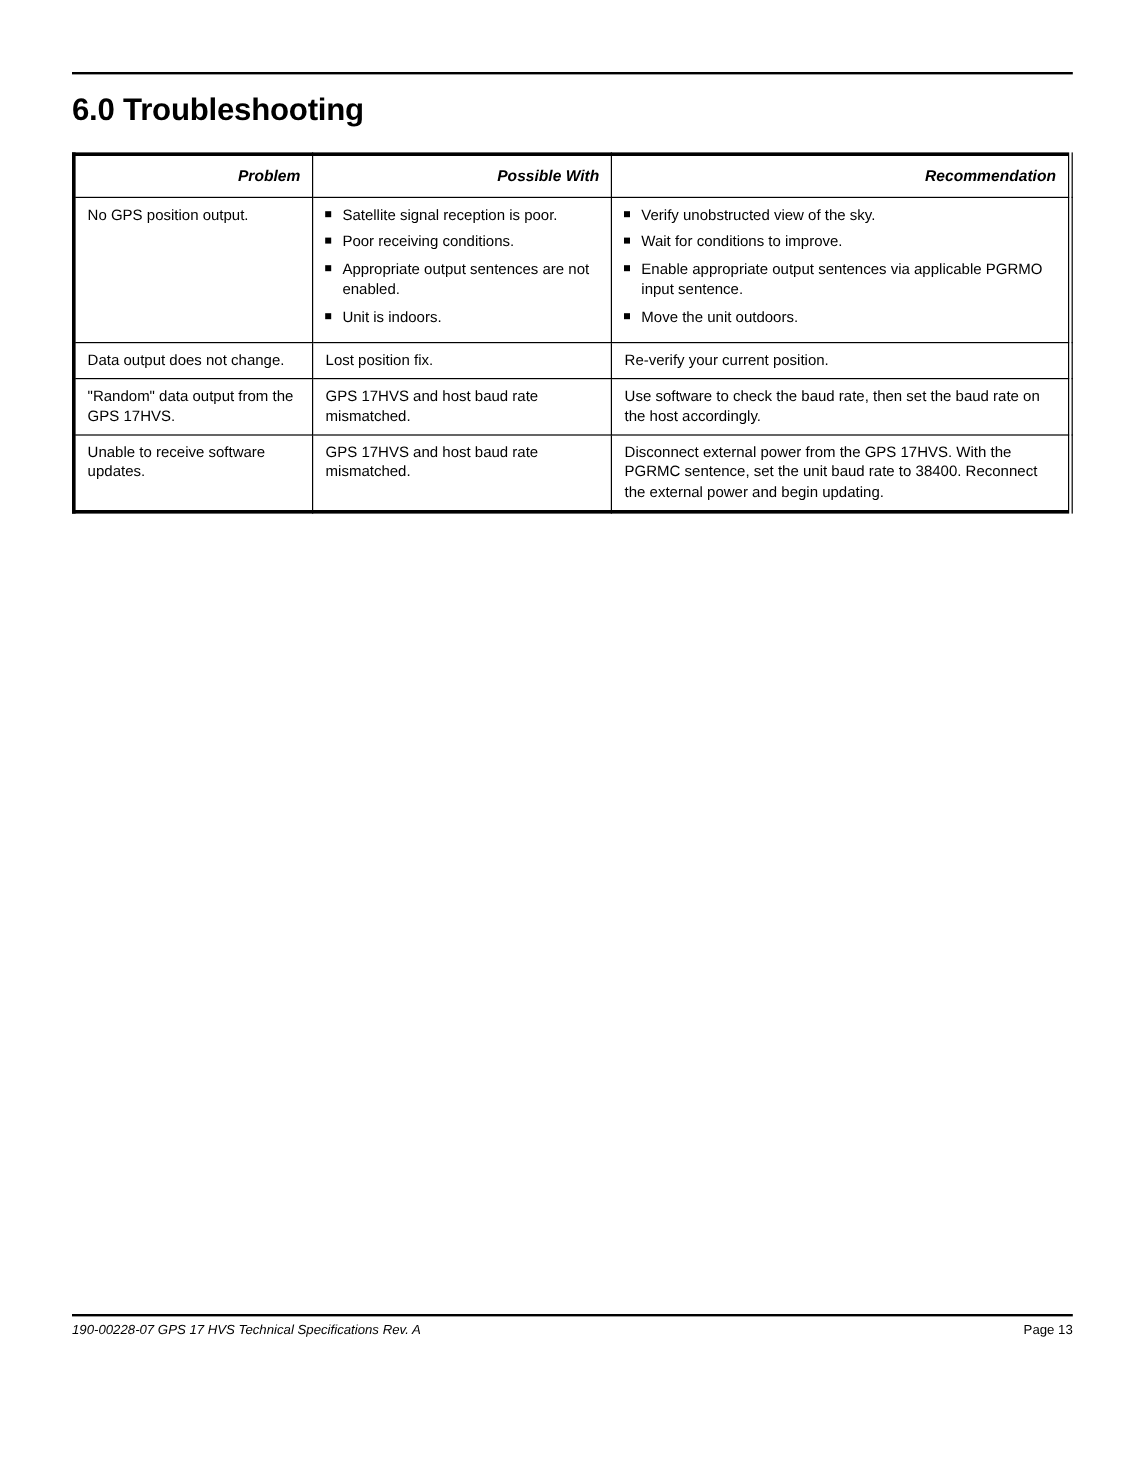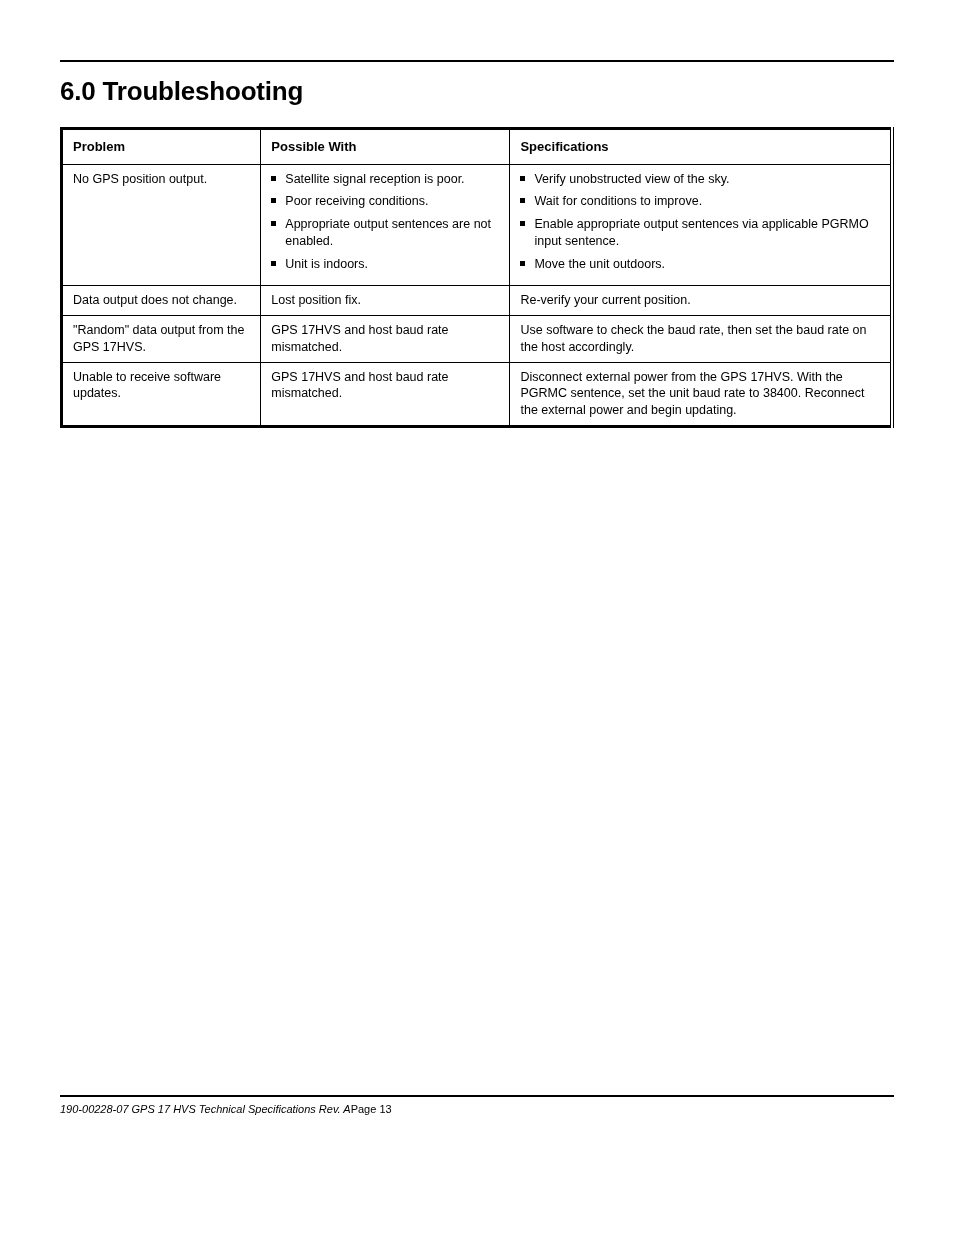--- a/index.html
+++ b/index.html
@@ -38,23 +38,24 @@
   table.trouble th, table.trouble td {
     border: 1px solid #000;
     vertical-align: top;
     padding: 6px 10px;
     font-size: 12.5px;
     line-height: 1.35;
     text-align: left;
   }
   table.trouble th {
     font-weight: 700;
-    text-align: left;
+    text-align: right;
     padding: 8px 10px;
     font-size: 13px;
+    font-style: italic;
   }
   .col-problem { width: 24%; }
   .col-cause   { width: 30%; }
   .col-rec     { width: 46%; }
   ul.bullets {
     list-style: none;
     margin: 0;
     padding: 0;
   }
   ul.bullets li {
@@ -71,20 +72,21 @@
     height: 5px;
     background: #000;
   }
   .bottom-rule {
     position: absolute;
     left: 60px;
     right: 60px;
     bottom: 120px;
     border-top: 2px solid #000;
     display: flex;
+    justify-content: space-between;
     padding-top: 6px;
     font-size: 11px;
   }
   .page-num { font-weight: 400; }
   .footer-title { font-style: italic; }
 </style>
 </head>
 <body>
 
 <div class="page">
@@ -94,21 +96,21 @@
   <table class="trouble">
     <colgroup>
       <col class="col-problem">
       <col class="col-cause">
       <col class="col-rec">
     </colgroup>
     <thead>
       <tr>
         <th>Problem</th>
         <th>Possible With</th>
-        <th>Specifications</th>
+        <th>Recommendation</th>
       </tr>
     </thead>
     <tbody>
 
 
       <tr>
         <td>No GPS position output.</td>
         <td>
           <ul class="bullets">
             <li>Satellite signal reception is poor.</li>

